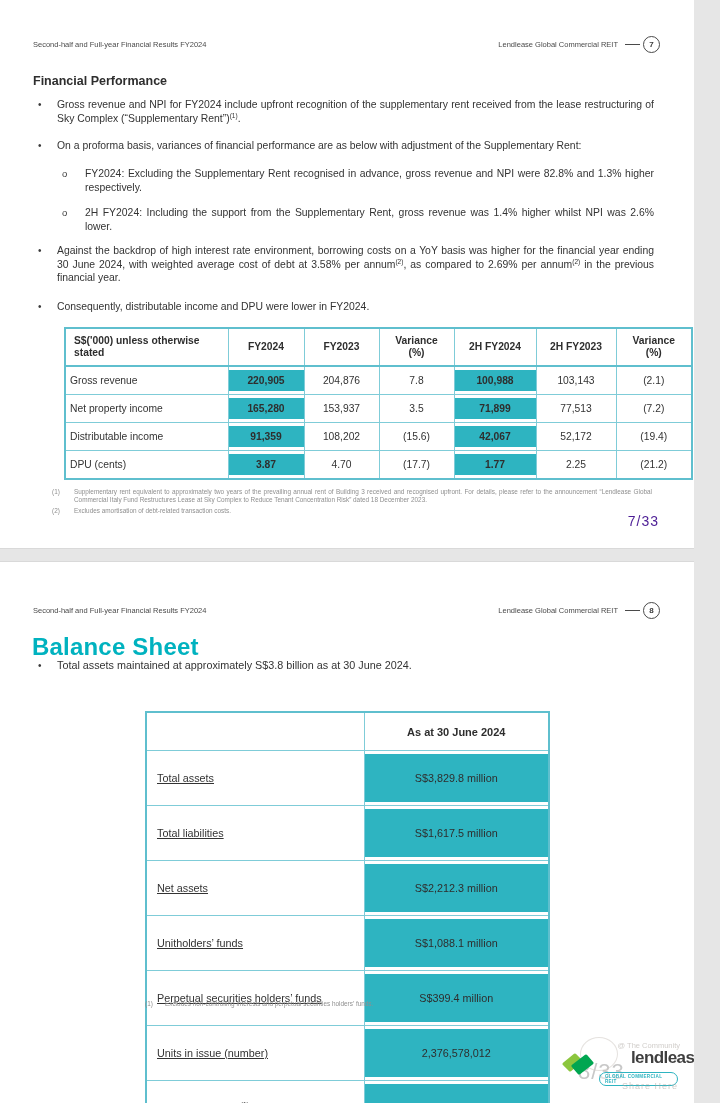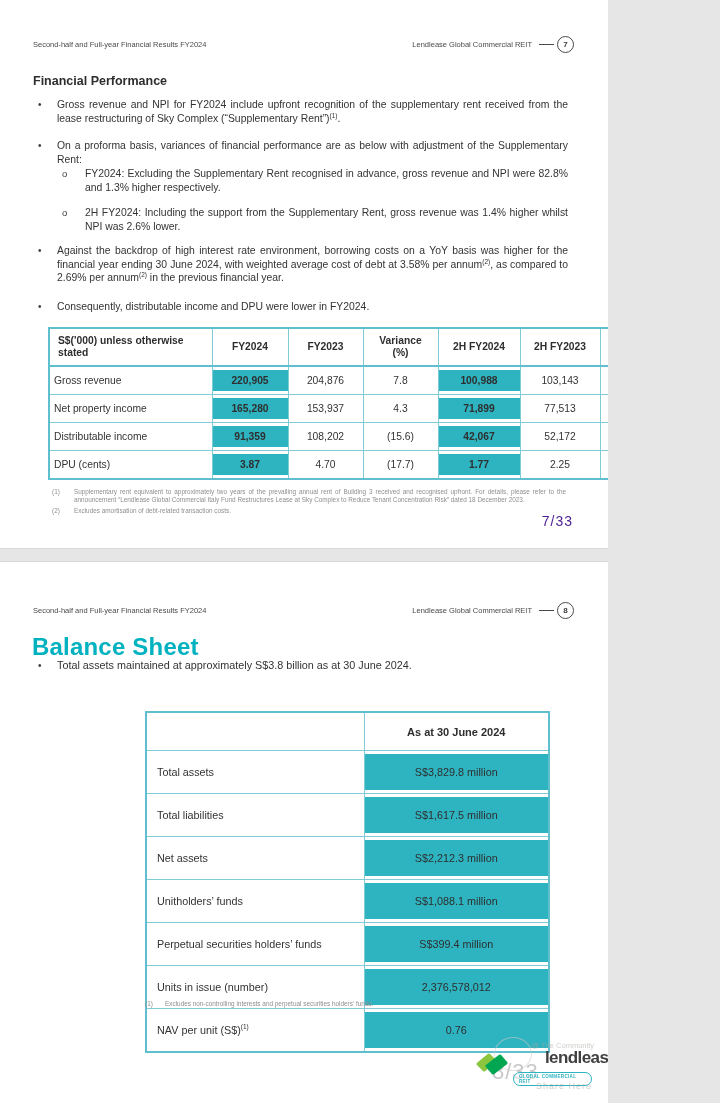--- a/index.html
+++ b/index.html
@@ -3,21 +3,21 @@
 <meta charset="utf-8">
 <style>
   html,body{margin:0;padding:0;}
   body{
     width:720px;height:1103px;position:relative;
     background:#e6e6e6;
     font-family:"Liberation Sans", sans-serif;
     color:#3a3a3a;
     -webkit-font-smoothing:antialiased;
   }
-  .slide{position:absolute;left:0;width:608px;background:#ffffff;overflow:hidden;}
+  .slide{position:absolute;left:0;width:694px;background:#ffffff;overflow:hidden;}
   #slide1{top:0;height:548px;border-bottom:1px solid #d9d9d9;}
   #slide2{top:561px;height:542px;border-top:1px solid #d9d9d9;}
 
   
   .slide-header{position:absolute;left:33px;right:34px;display:flex;justify-content:space-between;align-items:center;font-size:7.5px;color:#4a4a4a;}
   #slide1 .slide-header{top:36px;}
   #slide2 .slide-header{top:40px;}
   .hdr-right{display:flex;align-items:center;}
   .hdr-dash{width:15px;height:1px;background:#4a4a4a;margin:0 3px 0 7px;}
   .page-badge{width:15px;height:15px;border:1.2px solid #4a4a4a;border-radius:50%;display:flex;align-items:center;justify-content:center;font-size:8px;font-weight:bold;color:#3a3a3a;background:#fff;}
@@ -28,21 +28,21 @@
 
   
   .bullet{position:absolute;left:38px;right:40px;display:flex;}
   .bullet .mark{flex:none;width:19px;font-size:10px;color:#3a3a3a;line-height:13.5px;}
   .bullet .btxt{flex:1;font-size:10.4px;line-height:13.5px;text-align:justify;color:#333;}
   .subbullet{left:62px;}
   .subbullet .mark{width:23px;font-size:9.5px;}
   sup{font-size:6.5px;vertical-align:super;line-height:0;}
 
   
-  .t1{position:absolute;left:48px;top:327px;width:627px;border-collapse:collapse;table-layout:fixed;background:#fff;border:2px solid #5fbfce;}
+  .t1{position:absolute;left:64px;top:327px;width:627px;border-collapse:collapse;table-layout:fixed;background:#fff;border:2px solid #5fbfce;}
   .t1 th,.t1 td{border:1px solid #7fccd8;}
   .t1 th{font-size:10.3px;font-weight:bold;color:#2e2e2e;text-align:center;vertical-align:middle;white-space:pre-line;padding:6px 3px;line-height:12px;border-bottom:2px solid #5fbfce;}
   .t1 th.lbl{text-align:left;padding-left:8px;}
   .t1 td{font-size:10.3px;color:#333;text-align:center;height:27px;padding:0;}
   .t1 td.lbl{text-align:left;padding-left:4px;}
   .t1 td.hl{vertical-align:middle;font-weight:bold;}
   .t1 td.hl .fill{background:#2eb4c1;margin:2px 0;padding:5px 0;color:#2e2e2e;}
 
   
   .fnote{position:absolute;display:flex;font-size:6.4px;line-height:8.2px;color:#8f8f8f;}
@@ -51,23 +51,23 @@
   .fnote .ftxt{flex:1;text-align:justify;}
 
   .page-num{position:absolute;font-size:14px;color:#4c1d95;letter-spacing:1px;}
   #pn1{right:35px;top:513px;}
 
   
   .t2{position:absolute;left:145px;top:149px;width:403px;border-collapse:collapse;table-layout:fixed;background:#fff;border:2px solid #5fbfce;}
   .t2 th,.t2 td{border:1px solid #7fccd8;}
   .t2 th{height:35px;font-size:11px;font-weight:bold;color:#2e2e2e;text-align:center;vertical-align:middle;}
   .t2 td{height:33px;font-size:10.8px;color:#333;padding:0;}
-  .t2 td.lbl{text-align:left;padding-left:10px;}
+  .t2 td.lbl{text-align:left;padding-left:10px;text-decoration:underline;}
   .t2 td.val{text-align:center;vertical-align:middle;}
-  .t2 td.val .fill{background:#2eb4c1;margin:3px 0;padding:12px 0;color:#2e2e2e;}
+  .t2 td.val .fill{background:#2eb4c1;margin:3px 0;padding:18px 0;color:#2e2e2e;}
   #fn2{left:145px;right:100px;top:438px;}
 
   
   .logo-wrap{position:absolute;right:16px;top:481px;width:116px;height:58px;}
   .pn2{position:absolute;left:16px;top:16px;font-size:22px;color:#c8c8c8;letter-spacing:1px;}
   .leaf{position:absolute;left:0;top:8px;width:32px;height:26px;}
   .brand{position:absolute;left:33px;top:5px;font-size:17px;font-weight:bold;color:#3f3f3f;letter-spacing:-0.6px;margin-left:36px;}
   .reit-pill{position:absolute;left:37px;top:29px;border:1px solid #2eb4c1;border-radius:8px;padding:1px 5px;font-size:4.6px;font-weight:bold;color:#2eb4c1;letter-spacing:0.3px;background:rgba(255,255,255,0.45);}
   .wm{position:absolute;color:#aaa49e;opacity:0.55;}
   .wm1{right:-2px;top:-2px;font-size:7.5px;}
@@ -156,21 +156,21 @@
           </td>
         <td>103,143</td>
         <td>(2.1)</td>
       </tr>
       <tr>
         <td class="lbl">Net property income</td>
         <td class="hl">
             <div class="fill">165,280</div>
           </td>
         <td>153,937</td>
-        <td>4.3</td>
+        <td>3.5</td>
         <td class="hl">
             <div class="fill">71,899</div>
           </td>
         <td>77,513</td>
         <td>(7.2)</td>
       </tr>
       <tr>
         <td class="lbl">Distributable income</td>
         <td class="hl">
             <div class="fill">91,359</div>

